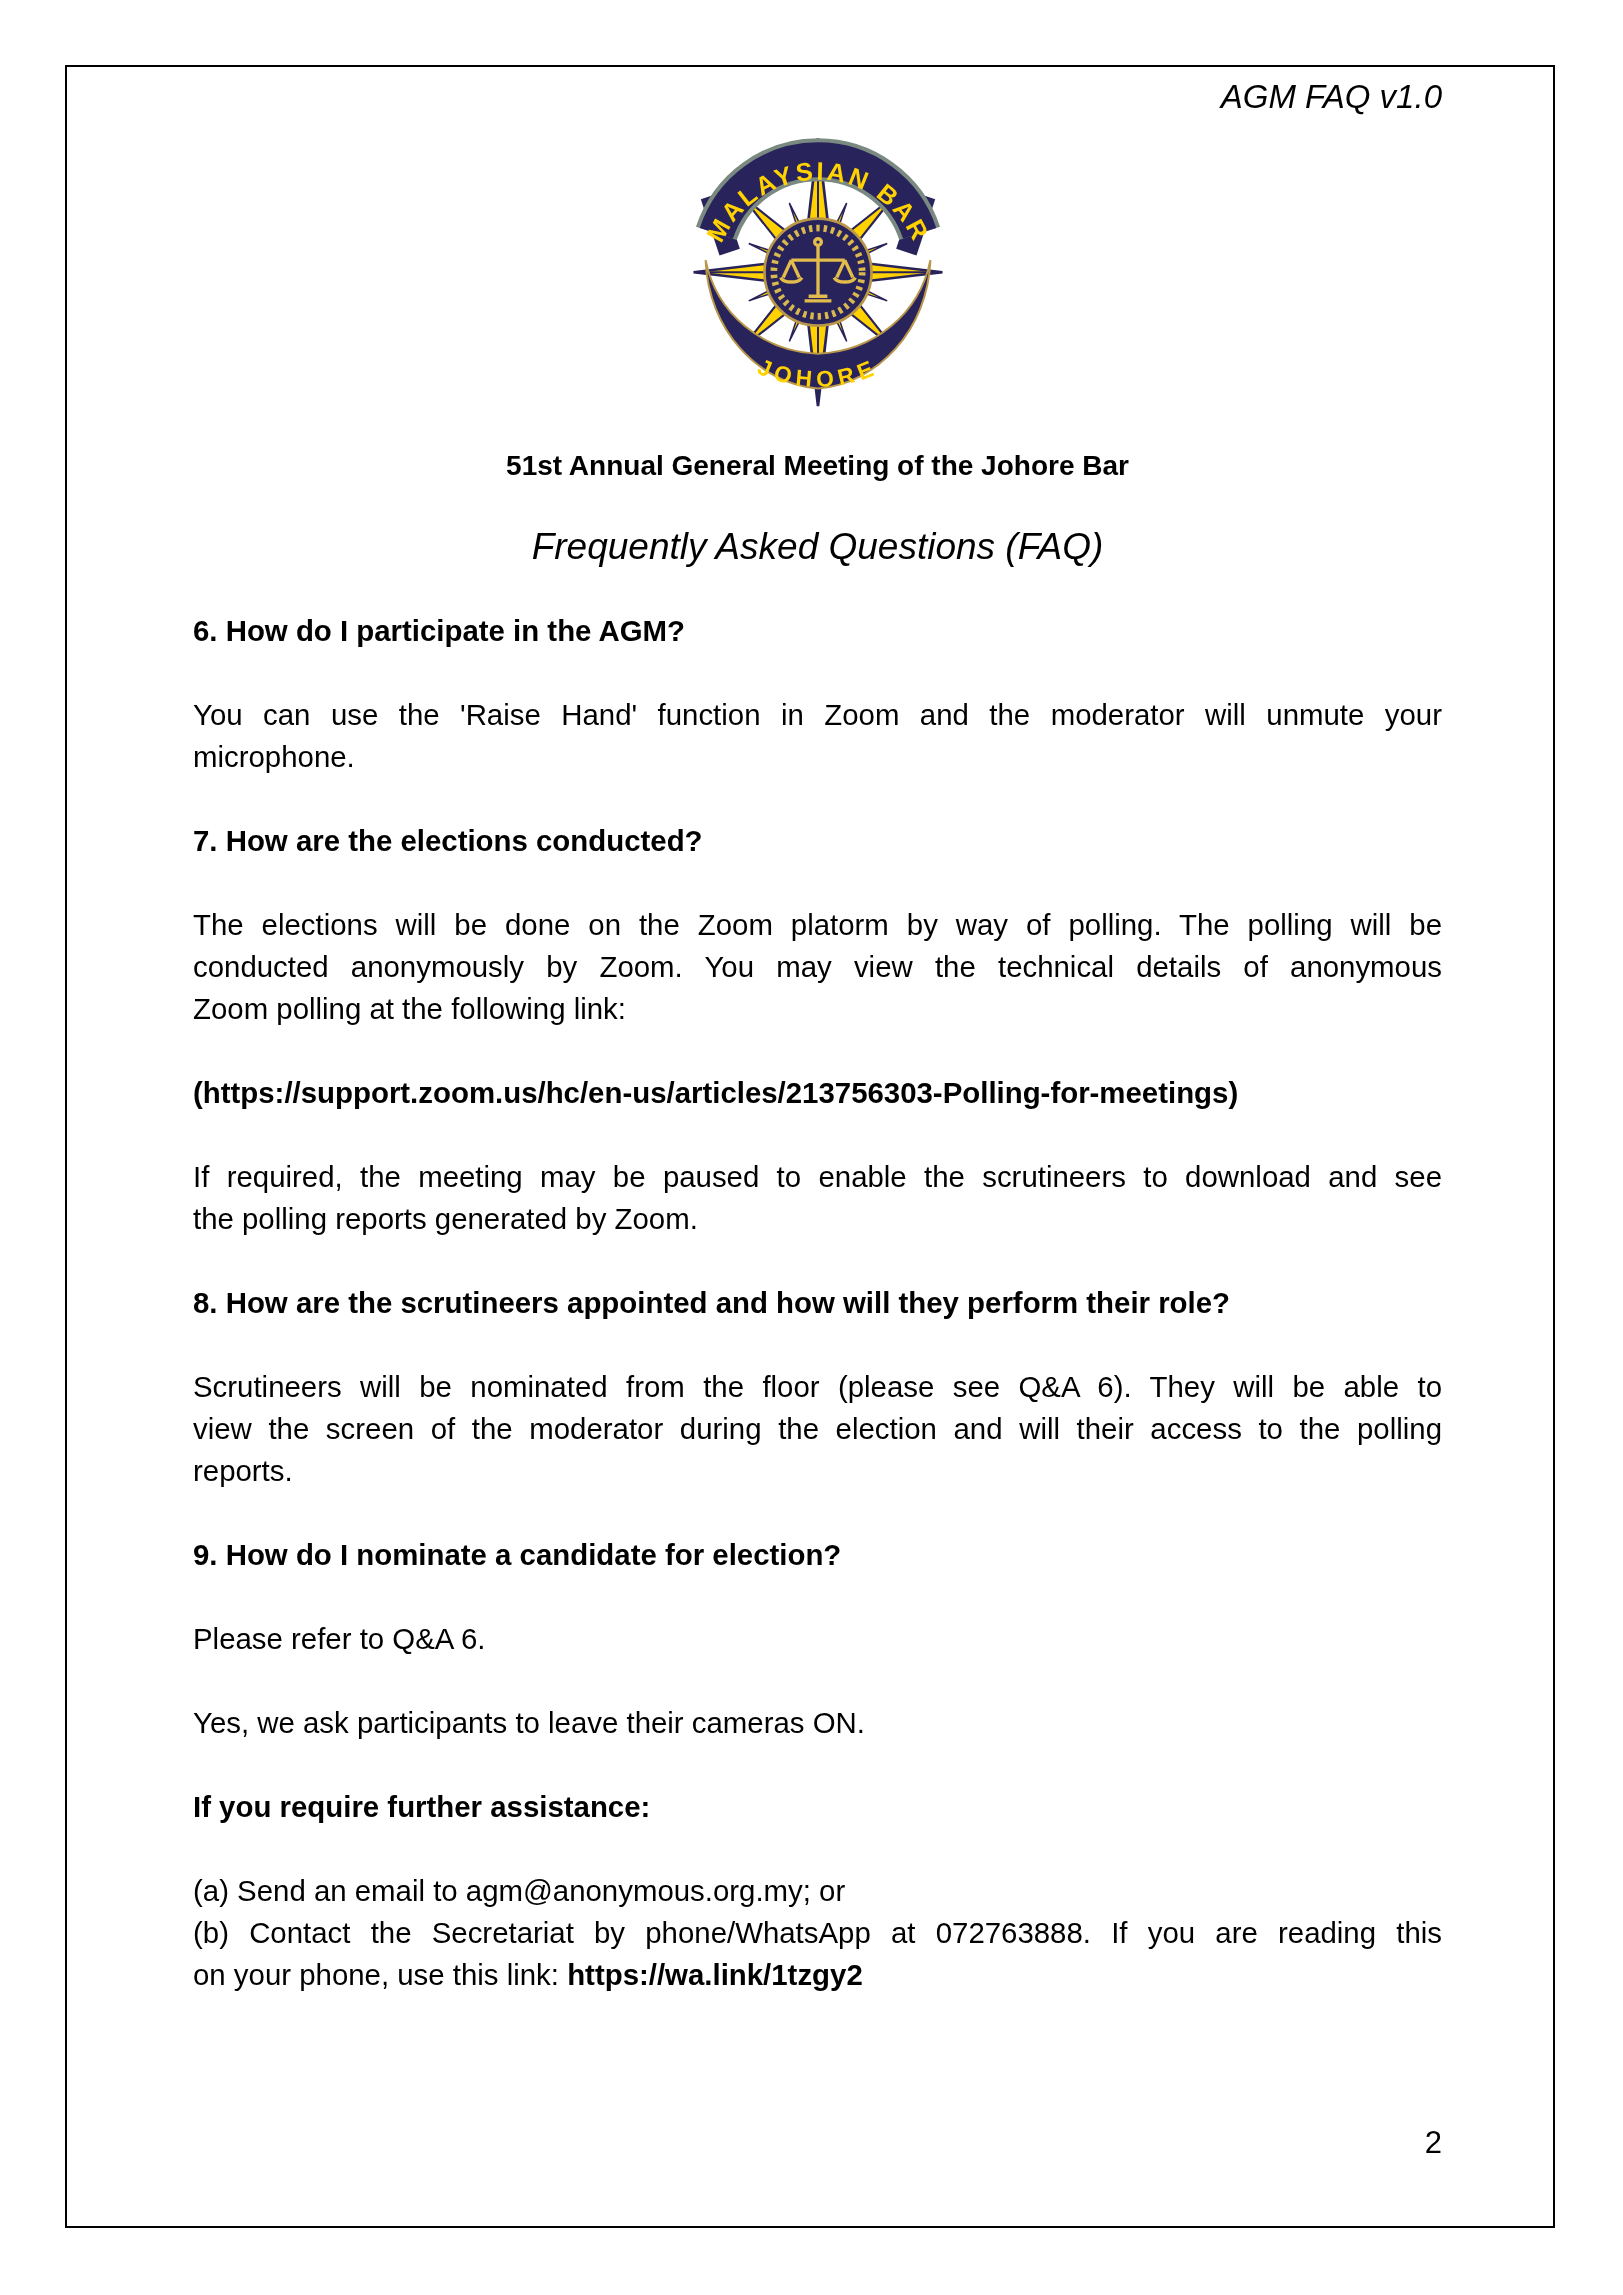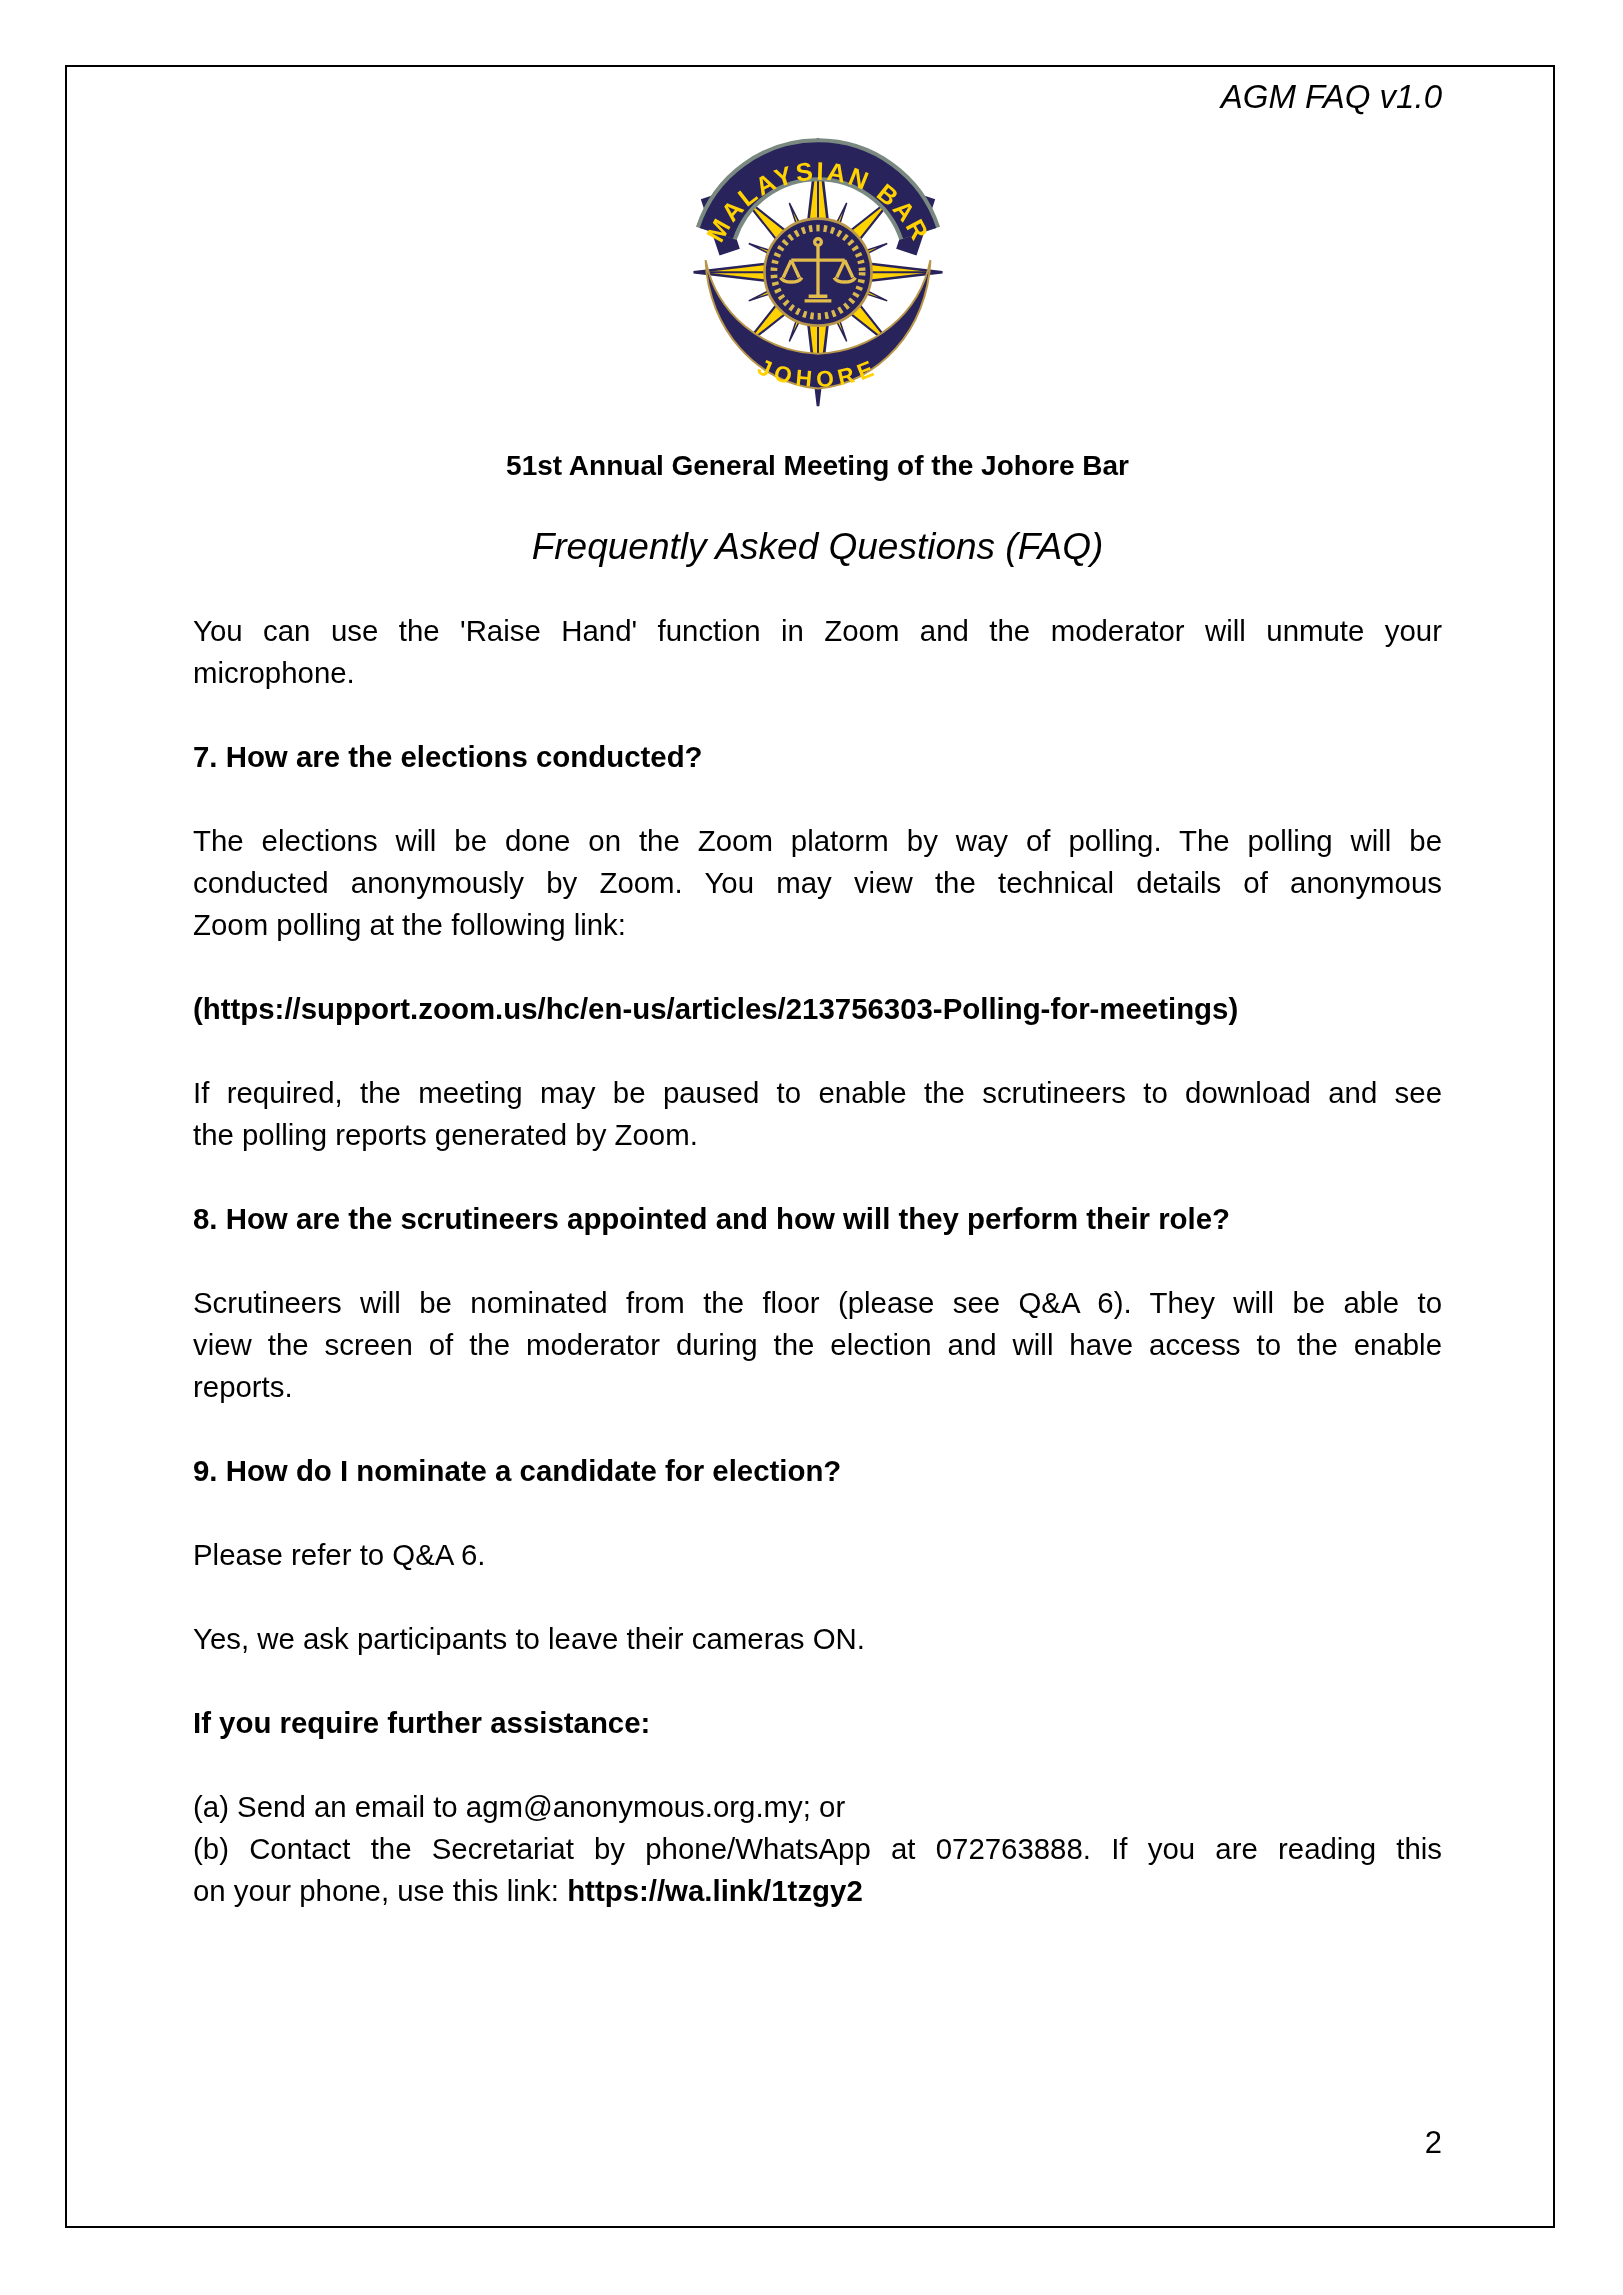--- a/index.html
+++ b/index.html
@@ -110,41 +110,42 @@
           <textPath href="#bannerTextPath" startOffset="50%" text-anchor="middle">MALAYSIAN BAR</textPath>
         </text>
       </g>
     </svg>
   </div>
 
   <h1 class="title">51st Annual General Meeting of the Johore Bar</h1>
   <div class="subtitle">Frequently Asked Questions (FAQ)</div>
 
   <main id="faq">
+      <h2 class="blk q">6. How do I participate in the AGM?</h2>
       <div class="blk p">
         <div class="ln fill"><span>You can use the 'Raise Hand' function in Zoom and the moderator will unmute your</span></div>
         <div class="ln"><span>microphone.</span></div>
       </div>
       <h2 class="blk q">7. How are the elections conducted?</h2>
       <div class="blk p">
         <div class="ln fill"><span>The elections will be done on the Zoom platorm by way of polling. The polling will be</span></div>
         <div class="ln fill"><span>conducted anonymously by Zoom. You may view the technical details of anonymous</span></div>
         <div class="ln"><span>Zoom polling at the following link:</span></div>
       </div>
       <div class="blk p b">
         <div class="ln"><span>(https://support.zoom.us/hc/en-us/articles/213756303-Polling-for-meetings)</span></div>
       </div>
       <div class="blk p">
         <div class="ln fill"><span>If required, the meeting may be paused to enable the scrutineers to download and see</span></div>
         <div class="ln"><span>the polling reports generated by Zoom.</span></div>
       </div>
       <h2 class="blk q">8. How are the scrutineers appointed and how will they perform their role?</h2>
       <div class="blk p">
         <div class="ln fill"><span>Scrutineers will be nominated from the floor (please see Q&amp;A 6). They will be able to</span></div>
-        <div class="ln fill"><span>view the screen of the moderator during the election and will have access to the enable</span></div>
+        <div class="ln fill"><span>view the screen of the moderator during the election and will their access to the polling</span></div>
         <div class="ln"><span>reports.</span></div>
       </div>
       <h2 class="blk q">9. How do I nominate a candidate for election?</h2>
       <div class="blk p">
         <div class="ln"><span>Please refer to Q&amp;A 6.</span></div>
       </div>
       <div class="blk p">
         <div class="ln"><span>Yes, we ask participants to leave their cameras ON.</span></div>
       </div>
       <h2 class="blk q">If you require further assistance:</h2>

